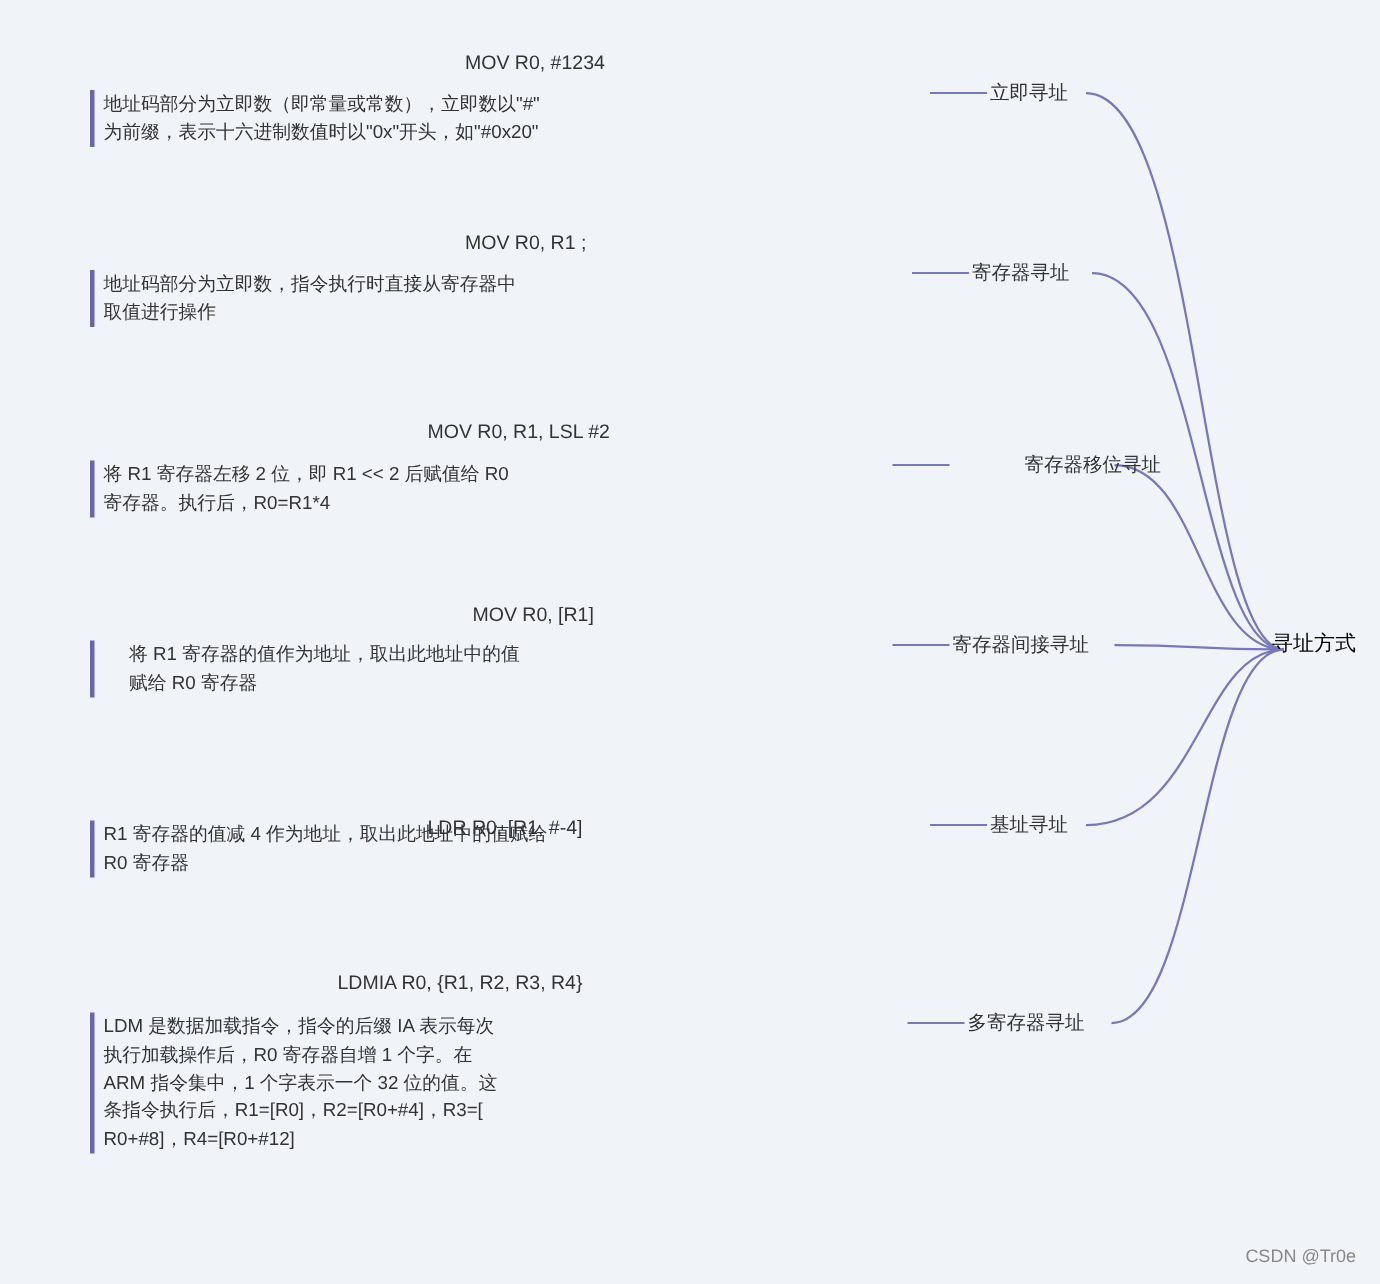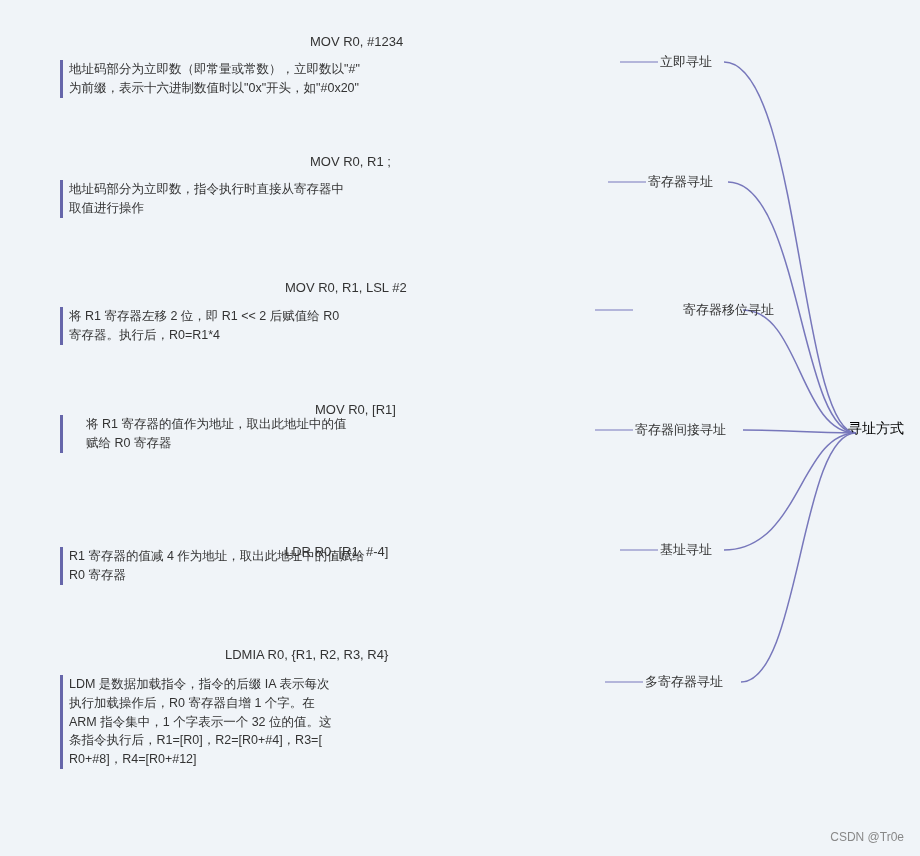--- a/index.html
+++ b/index.html
@@ -86,21 +86,21 @@
       <div class="node branch-label" style="left: 648px; top: 172px;">寄存器寻址</div>
       <div class="node node-code" style="left: 310px; top: 152px; text-align: right;">MOV R0, R1 ;</div>
       <div class="node node-desc" style="left: 60px; top: 180px; white-space: pre-line; max-width: 560px;">地址码部分为立即数，指令执行时直接从寄存器中
 取值进行操作</div>
       <div class="node branch-label" style="left: 671px; top: 300px; margin-left: 12px;">寄存器移位寻址</div>
       <div class="node node-code" style="left: 285px; top: 278px;">MOV R0, R1, LSL #2</div>
       <div class="node node-desc" style="left: 60px; top: 307px; white-space: pre-line; max-width: 560px;">将 R1 寄存器左移 2 位，即 R1 &lt;&lt; 2 后赋值给 R0
 寄存器。执行后，R0=R1*4</div>
       <div class="node branch-label" style="left: 635px; top: 420px;">寄存器间接寻址</div>
       <div class="node node-code" style="left: 315px; top: 400px;">MOV R0, [R1]</div>
-      <div class="node node-desc" style="left: 60px; top: 415px; white-space: pre-line; max-width: 560px; padding-left: 23px;">将 R1 寄存器的值作为地址，取出此地址中的值
+      <div class="node node-desc" style="left: 60px; top: 427px; white-space: pre-line; max-width: 560px; padding-left: 23px;">将 R1 寄存器的值作为地址，取出此地址中的值
 赋给 R0 寄存器</div>
       <div class="node branch-label" style="left: 660px; top: 540px;">基址寻址</div>
       <div class="node node-code" style="left: 285px; top: 518px; margin-top: 24px;">LDR R0, [R1, #-4]</div>
       <div class="node node-desc" style="left: 60px; top: 547px; white-space: pre-line; max-width: 560px;">R1 寄存器的值减 4 作为地址，取出此地址中的值赋给
 R0 寄存器</div>
       <div class="node branch-label" style="left: 645px; top: 672px;">多寄存器寻址</div>
       <div class="node node-code" style="left: 225px; top: 645px;">LDMIA R0, {R1, R2, R3, R4}</div>
       <div class="node node-desc" style="left: 60px; top: 675px; white-space: pre-line; max-width: 560px;">LDM 是数据加载指令，指令的后缀 IA 表示每次
 执行加载操作后，R0 寄存器自增 1 个字。在
 ARM 指令集中，1 个字表示一个 32 位的值。这

